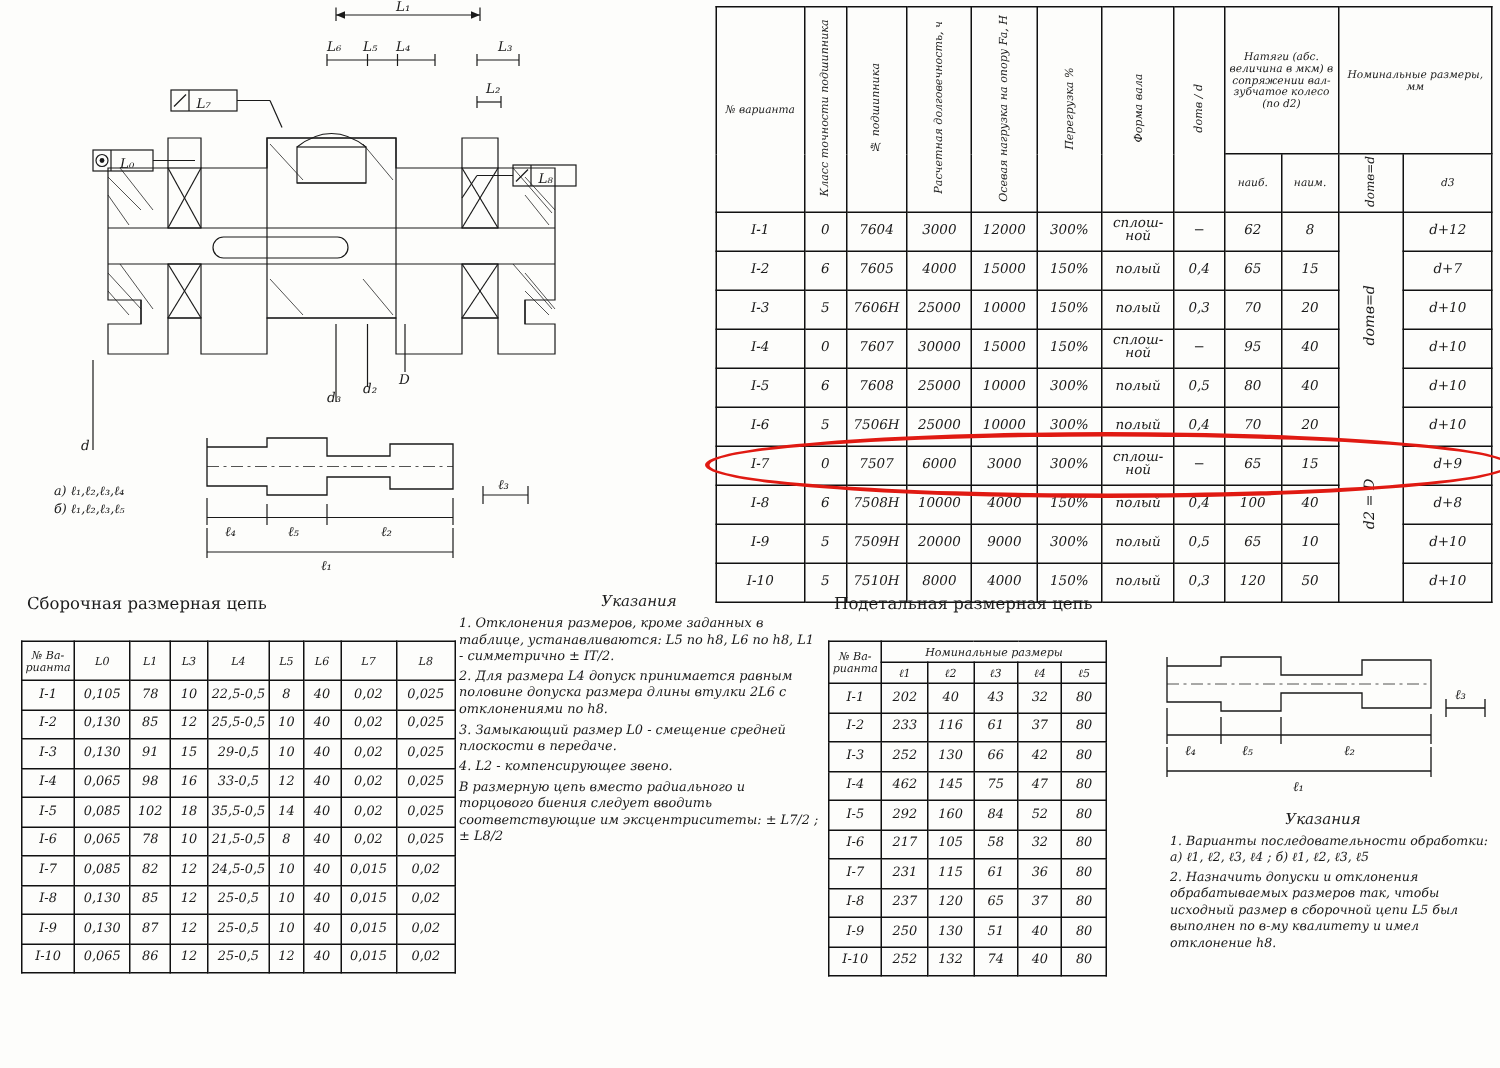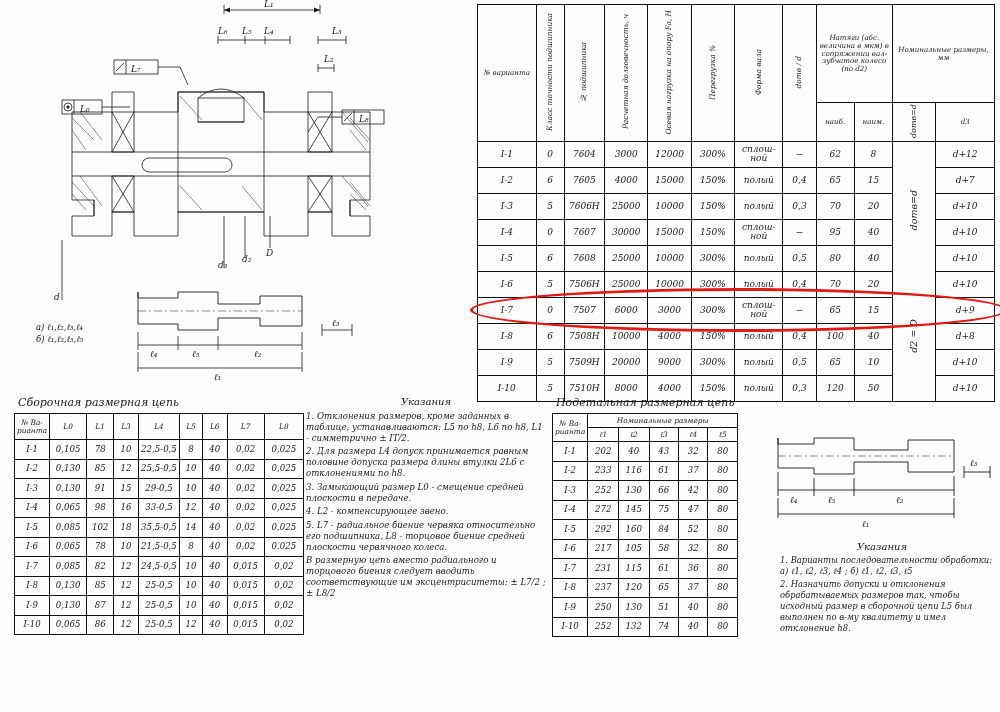--- a/index.html
+++ b/index.html
@@ -87,23 +87,22 @@
     border-radius: 50%;
     pointer-events: none;
   }
 
   
   #asm-wrap {
     position: absolute; left: 14px; top: 396px; width: 290px;
   }
   .sect-title {
     font-size: 11px;
-    font-style: italic;
     font-family: "DejaVu Serif", serif;
-    margin-bottom: 4px;
+    margin-bottom: 18px;
     padding-left: 4px;
   }
   #asm-table { font-size: 8.4px; }
   #asm-table th { font-size: 7.4px; font-weight: normal; padding: 1px; }
   #asm-table td { height: 19.5px; font-size: 8.6px; }
 
   
   #notes {
     position: absolute; left: 306px; top: 396px; width: 240px;
     font-size: 8.6px;
@@ -604,21 +603,20 @@
       </tbody>
     </table>
   </div>
 
   <div id="notes">
     <div class="nt-title">Указания</div>
     <p>1. Отклонения размеров, кроме заданных в таблице, устанавливаются: L5 по h8, L6 по h8, L1 - симметрично ± IT/2.</p>
     <p>2. Для размера L4 допуск принимается равным половине допуска размера длины втулки 2L6 с отклонениями по h8.</p>
     <p>3. Замыкающий размер L0 - смещение средней плоскости в передаче.</p>
     <p>4. L2 - компенсирующее звено.</p>
-    <p>5. L7 - радиальное биение червяка относительно его подшипника, L8 - торцовое биение средней плоскости червячного колеса.</p>
     <p>В размерную цепь вместо радиального и торцового биения следует вводить соответствующие им эксцентриситеты: ± L7/2 ; ± L8/2</p>
   </div>
 
   <div id="det-wrap">
     <div class="sect-title">Подетальная размерная цепь</div>
     <table class="grid" id="det-table">
       <colgroup>
         <col style="width:36px">
           <col style="width:34px">
           <col style="width:34px">
@@ -659,21 +657,21 @@
         <tr>
           <td>I-3</td>
           <td>252</td>
           <td>130</td>
           <td>66</td>
           <td>42</td>
           <td>80</td>
         </tr>
         <tr>
           <td>I-4</td>
-          <td>272</td>
+          <td>462</td>
           <td>145</td>
           <td>75</td>
           <td>47</td>
           <td>80</td>
         </tr>
         <tr>
           <td>I-5</td>
           <td>292</td>
           <td>160</td>
           <td>84</td>

